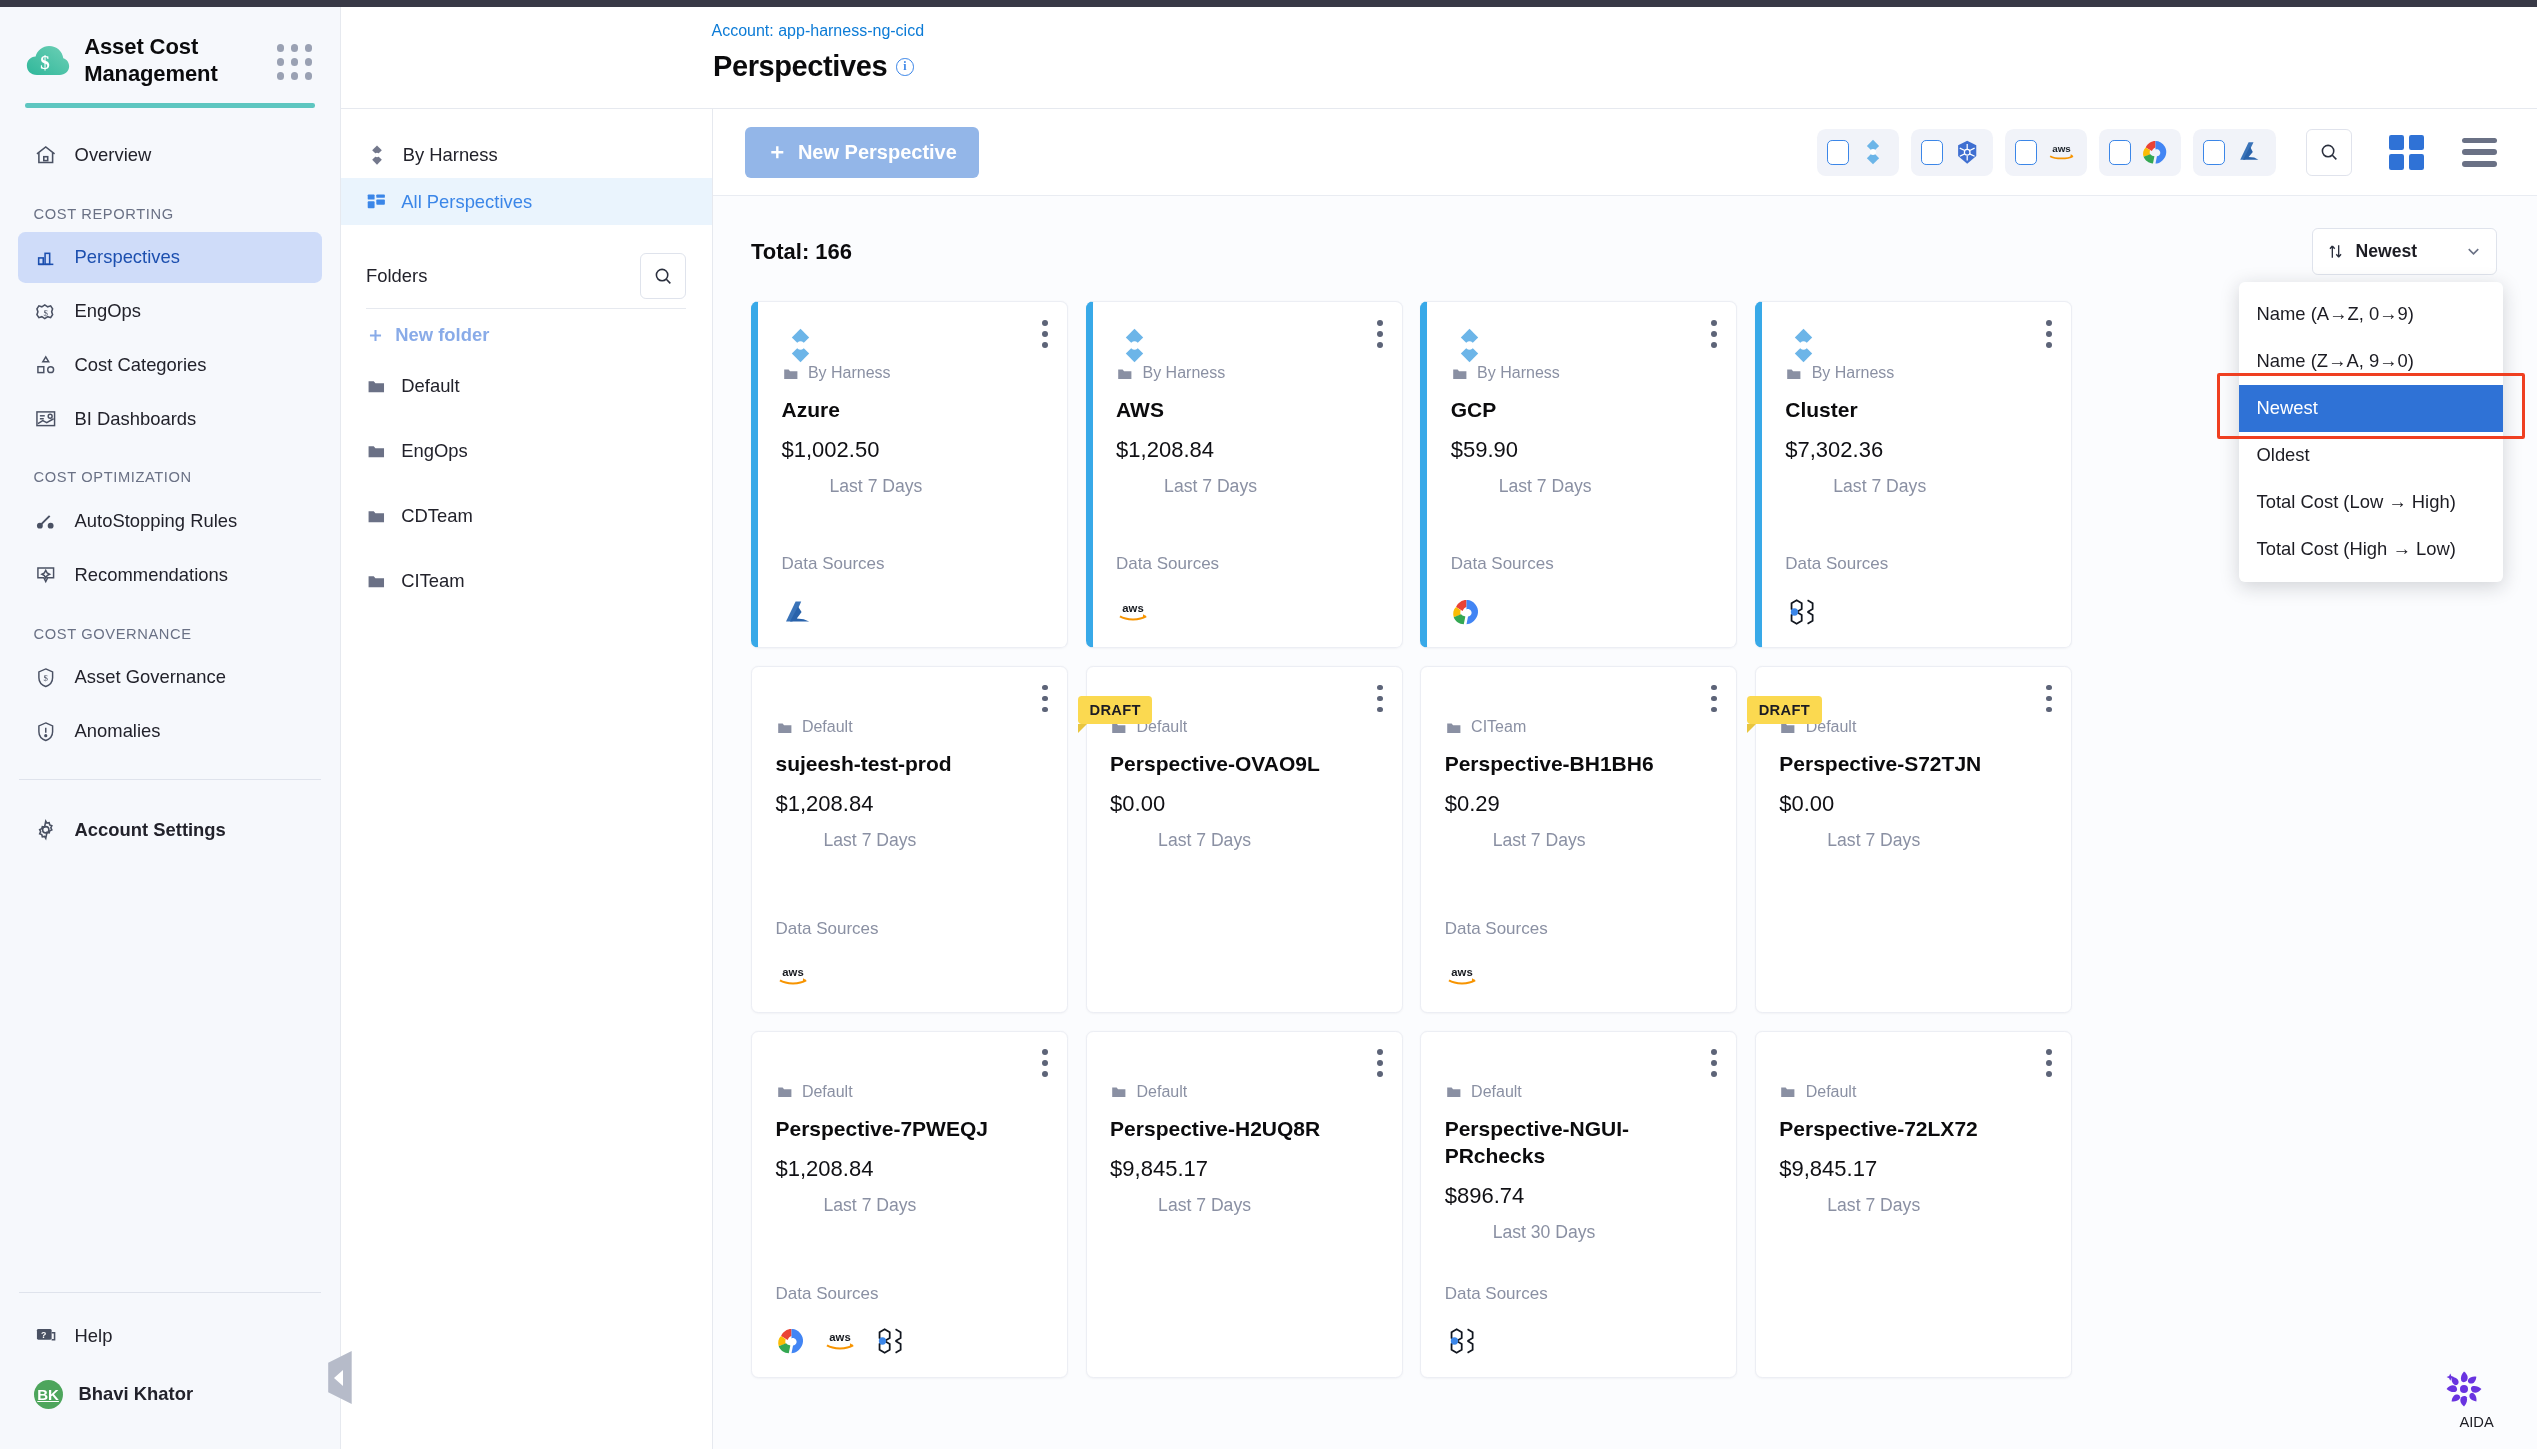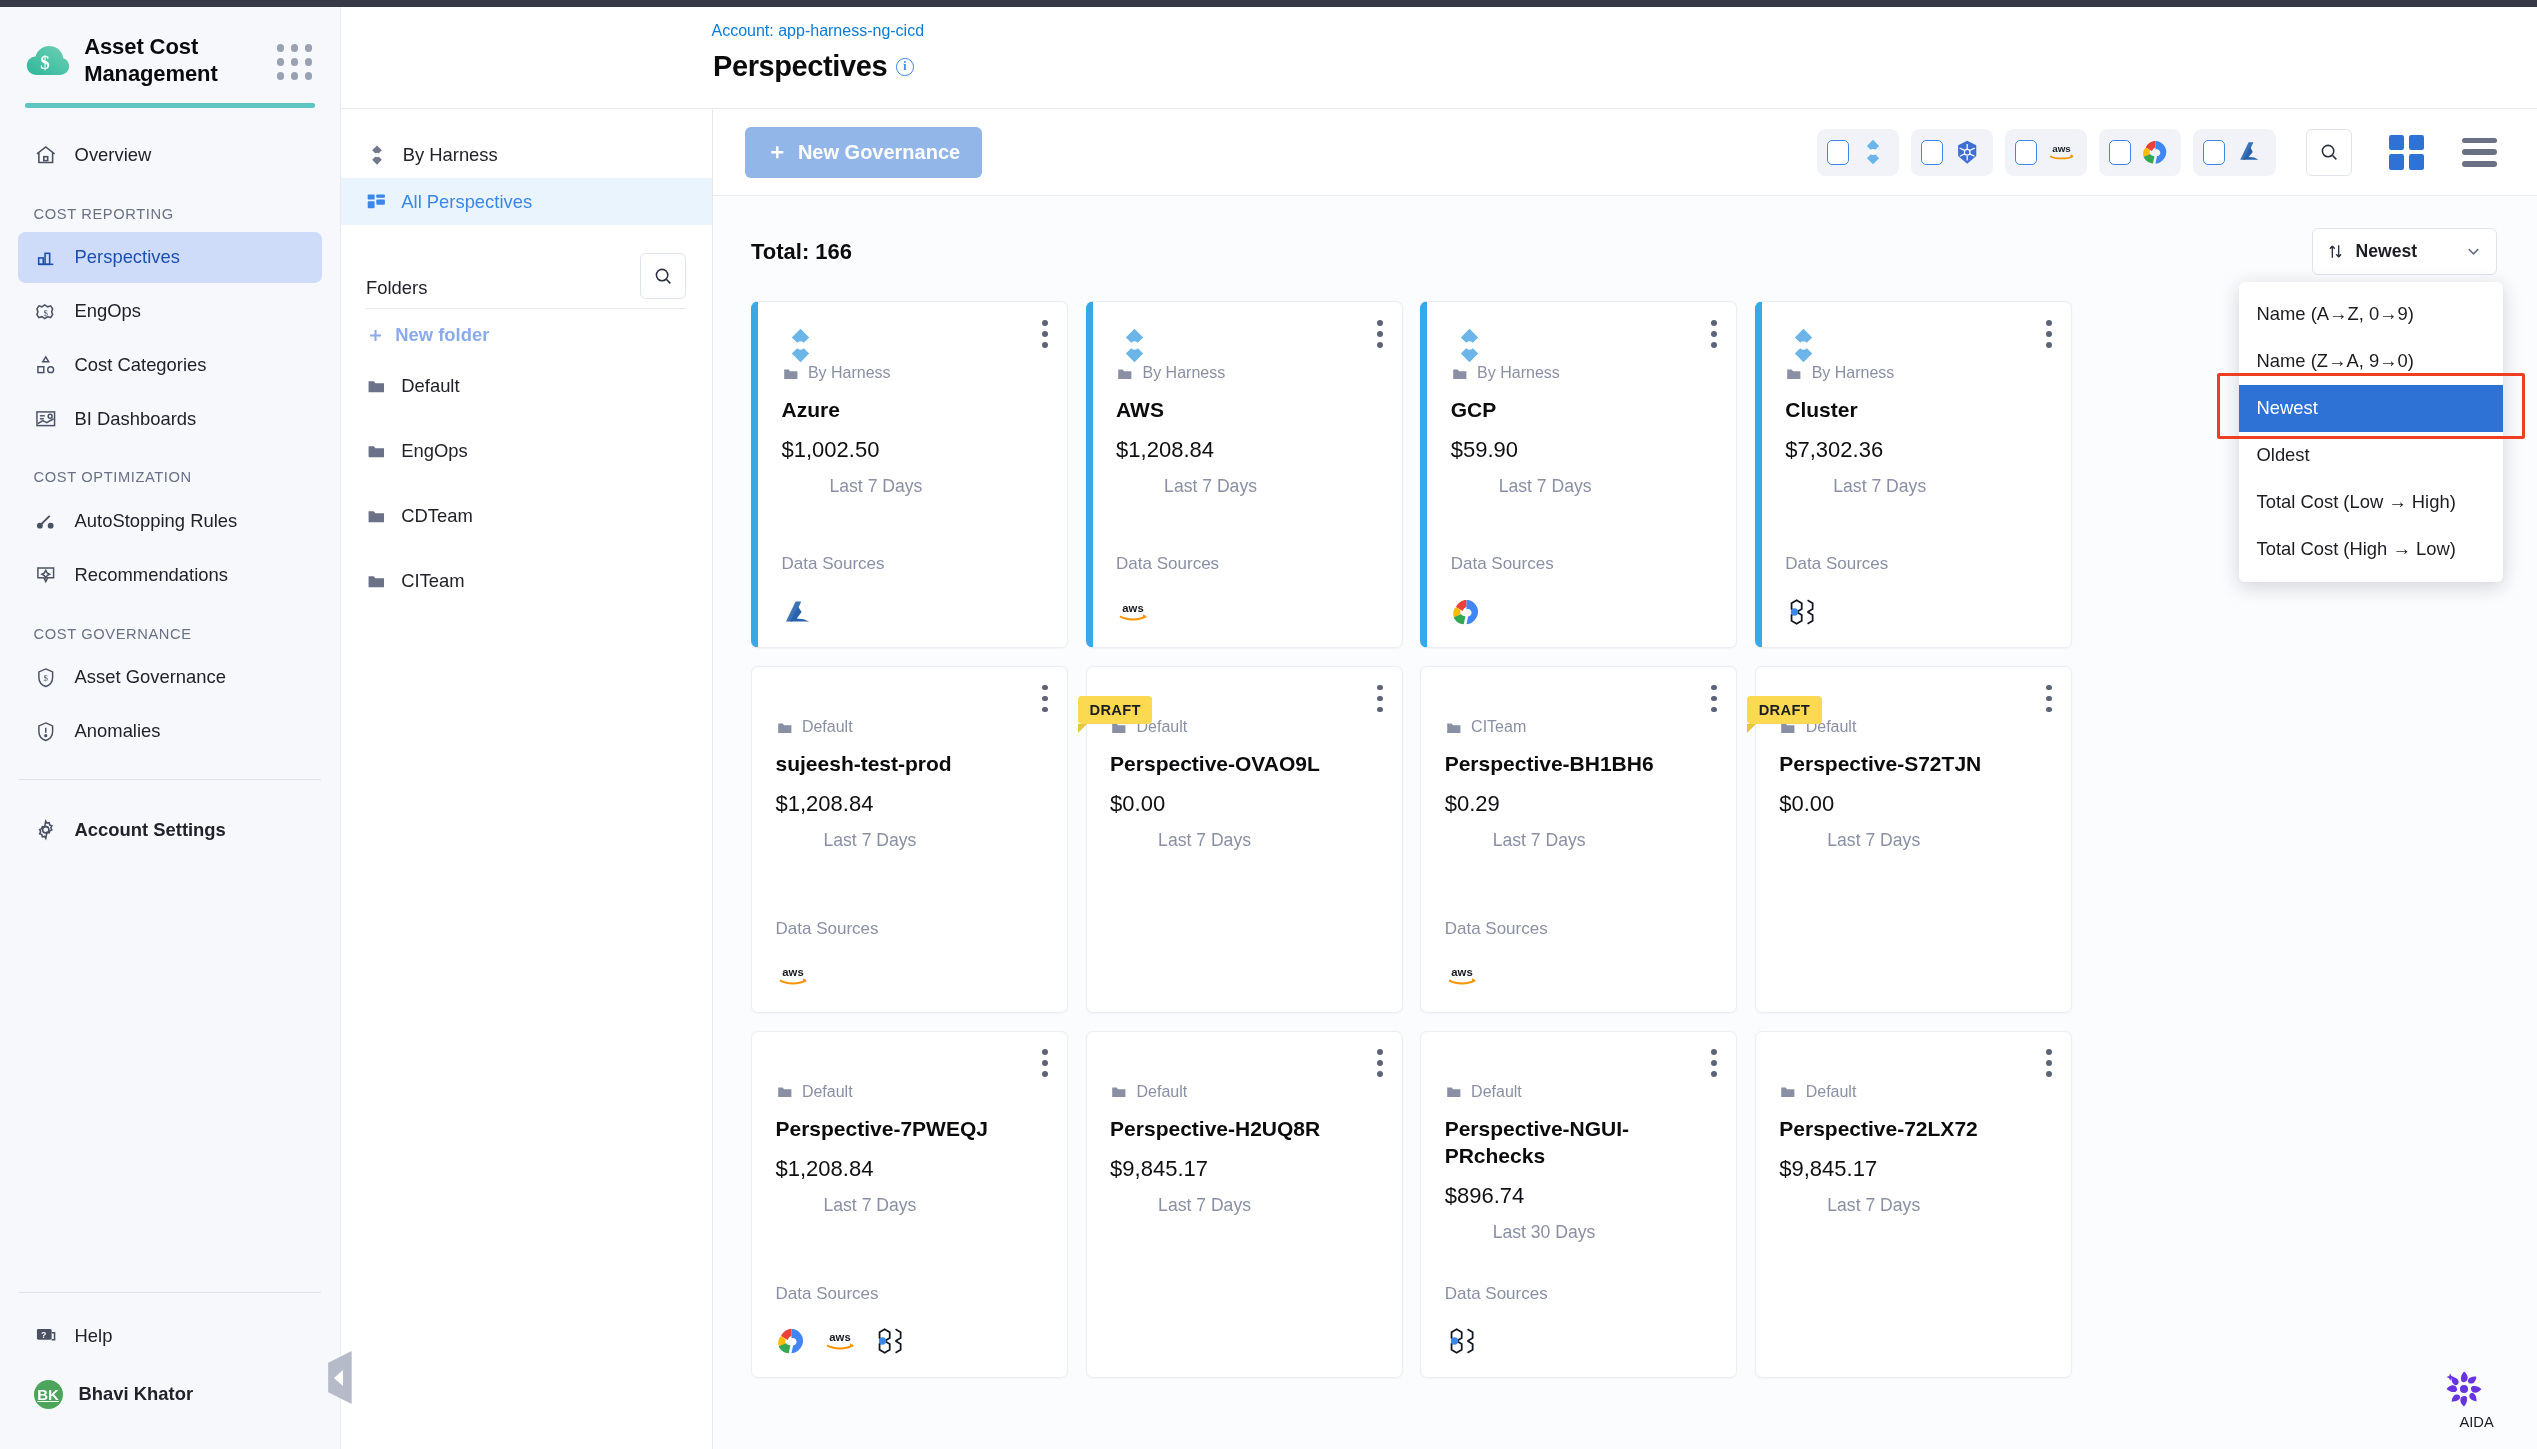--- a/index.html
+++ b/index.html
@@ -72,21 +72,21 @@
   .pagetitle { font-size: 29px; font-weight:700; color:#0b0b0d; letter-spacing:-0.4px;}
   .info-i { width:17.6px; height:17.6px; border-radius:50%; border:1.5px solid #3b86e8; color:#3b86e8;
             font-size:11.7px; display:flex; align-items:center; justify-content:center; font-family:"Liberation Serif",serif; font-weight:700;}
 
   .belowhead { flex:1 1 auto; display:flex; min-height:0; }
 
   
   .folderpanel { width:372px; flex:0 0 372px; background:#fff; border-right:0.7px solid #e6e9ef; padding-top:22px; }
   .fitem { display:flex; align-items:center; gap:14.7px; height:47px; padding:0 25px; font-size:18.4px; color:#22222b; cursor:pointer;}
   .fitem.active { background:#eaf4fd; color:#3b86e8; }
-  .folders-head { display:flex; align-items:flex-end; padding: 28px 26.4px 0 25px; }
+  .folders-head { display:flex; align-items:center; padding: 28px 26.4px 0 25px; }
   .folders-label { font-size:18.4px; color:#22222b; }
   .folders-search {
     margin-left:auto; width:46px;height:46px;border:0.7px solid #dfe3ec;border-radius:5.9px;
     display:flex;align-items:center;justify-content:center; cursor:pointer; background:#fff;
   }
   .folders-rule { height:0.7px; background:#e6e9ef; margin: 8.8px 26.4px 0 25px; }
   .newfolder { display:flex;align-items:center;gap:10.3px;padding: 16px 25px 7.3px 25px;
                color:#89abe8;font-size:18.4px;font-weight:700; cursor:pointer;}
   .folderrow { display:flex;align-items:center;gap:14.7px;height:65px;padding:0 25px;font-size:18.4px;color:#22222b;cursor:pointer;}
 
@@ -426,21 +426,21 @@
           <span>CITeam</span>
         </div>
       </div>
 
       <div class="content">
         <div class="toolbar">
           <button class="btn-new">
             <svg viewBox="0 0 24 24" width="20.6" height="20.6" stroke="#fff" stroke-width="2.8">
                 <path d="M12 5v14M5 12h14"></path>
               </svg>
-            <span>New Governance</span>
+            <span>New Perspective</span>
           </button>
 
           <div class="toolbar-right">
             <div class="cbchip">
               <span class="cbbox"></span>
               <span class="provicon">
                 <svg viewBox="0 0 32 32" width="28" height="28">
                   <g fill="#6cb5e8">
                       <path d="M16 2l7 7-7 7-7-7z"></path>
                       <path d="M16 16l7 7-7 7-7-7z"></path>

